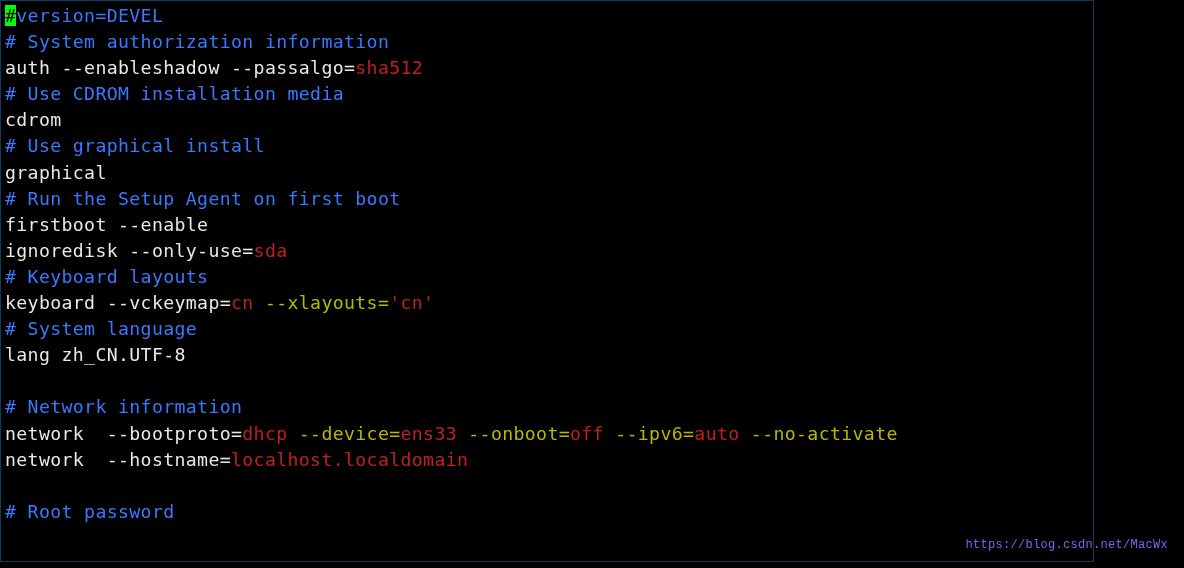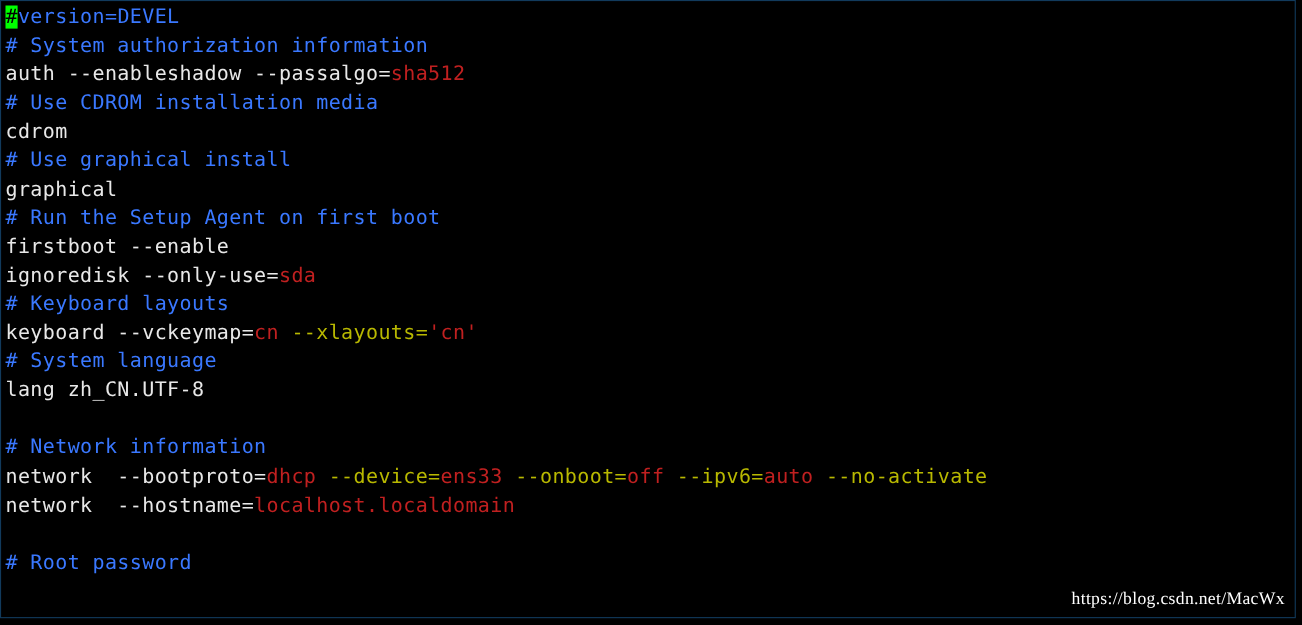--- a/index.html
+++ b/index.html
@@ -6,40 +6,40 @@
   html, body { width: 1184px; height: 568px; overflow: hidden; }
   body {
     background: #000;
     font-family: "Consolas", "Courier New", monospace;
     font-size: 18.2px;
     line-height: 26.1px;
     letter-spacing: 0.35px;
     position: relative;
   }
   .terminal {
-    width: 1178px;
+    width: 1094px;
     height: 562px;
     border: 1px solid #113a5c;
     background: #000;
     padding: 2px 4px;
     white-space: pre;
     overflow: hidden;
   }
   .white  { color: #e8e8e8; }
   .blue   { color: #3a78ff; }
   .red    { color: #c02020; }
   .yellow { color: #b8b800; }
   .cursor { background: #00ff00; color:#000; }
   .watermark {
     position: absolute;
     right: 16px;
     bottom: 10px;
-    color: #ffffff;
-    font-family: Liberation Serif, serif;
-    font-size: 16px;
+    color: #8b5cf6;
+    font-family: Liberation Mono, monospace;
+    font-size: 12px;
     letter-spacing: 0.3px;
   }
 </style>
 </head>
 <body>
 
 <div class="terminal"><pre id="code"><span class="cursor">#</span><span class="blue">version=DEVEL</span>
 <span class="blue"># System authorization information</span>
 <span class="white">auth --enableshadow --passalgo=</span><span class="red">sha512</span>
 <span class="blue"># Use CDROM installation media</span>

